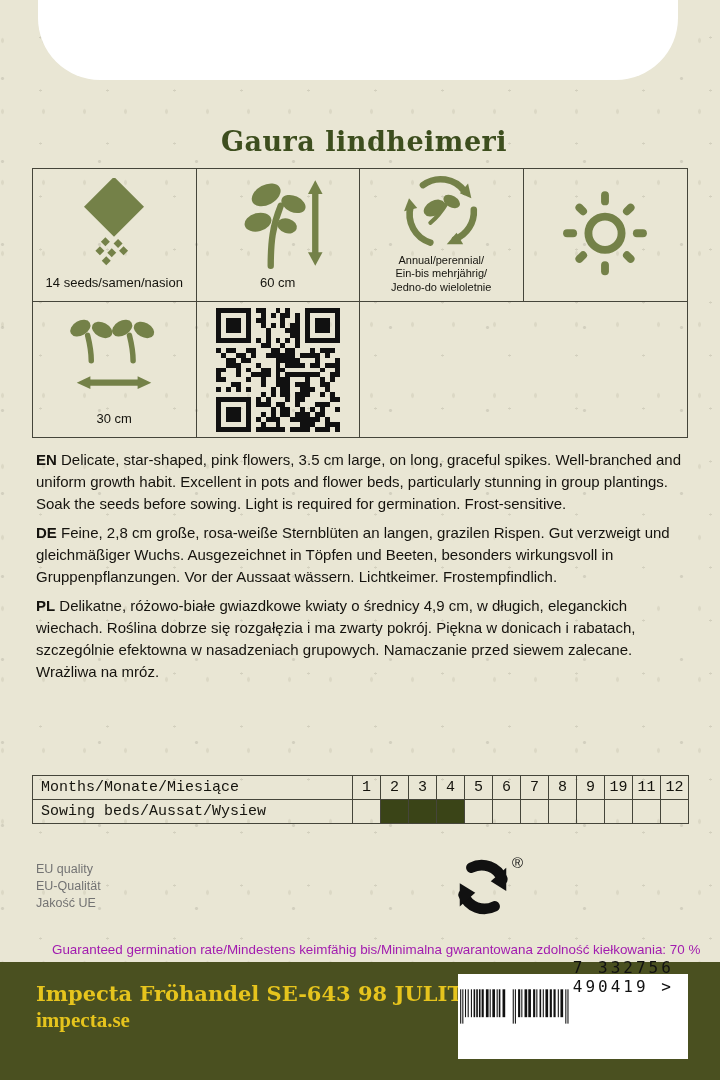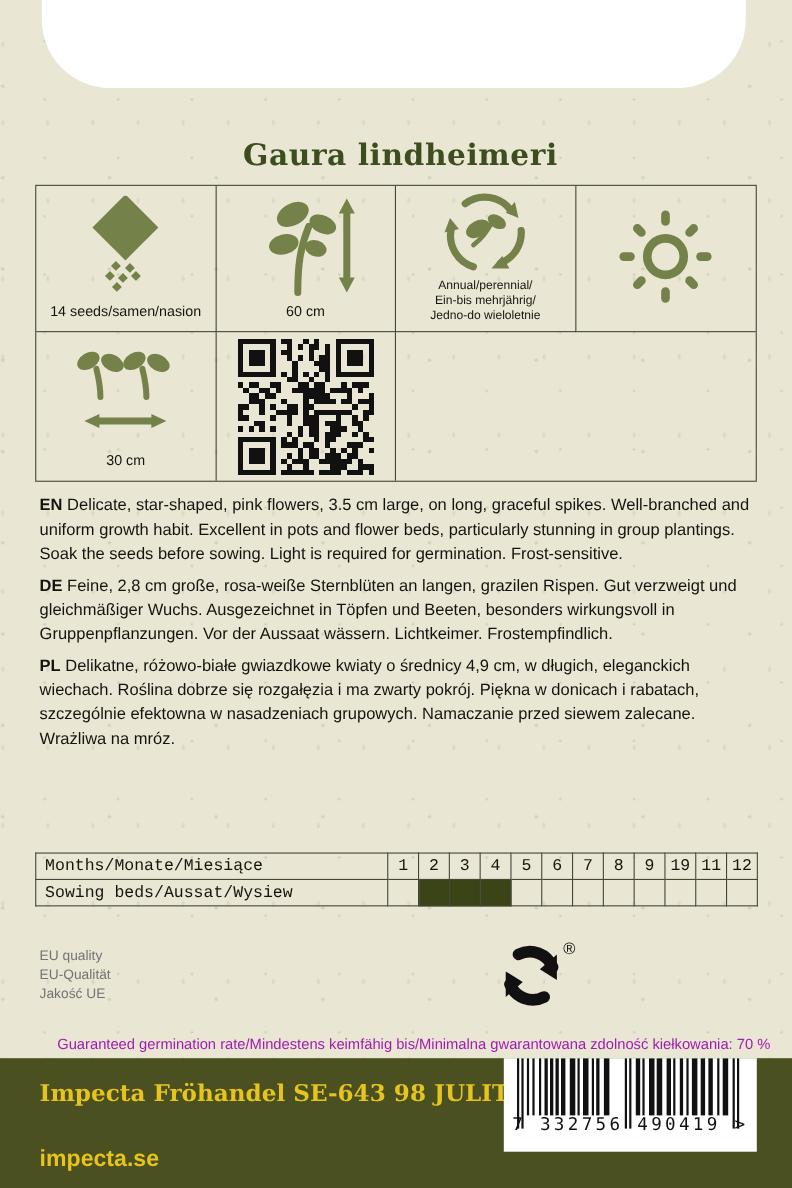--- a/index.html
+++ b/index.html
@@ -63,25 +63,25 @@
   .green-dot{position:absolute;left:452px;top:856px;width:86px;height:70px;}
   .green-dot .reg{position:absolute;left:60px;top:-2px;font-size:15px;color:#111;}
   .germ-note{position:absolute;left:36px;top:942px;width:660px;font-size:13.4px;color:#a21caf;margin-left:16px;}
   
   .footer{position:absolute;left:0;top:962px;width:720px;height:118px;background:#4a5020;}
   .footer-text{position:absolute;left:36px;top:18px;}
   .footer-text .line1{
     font-family:"DejaVu Serif", serif;font-weight:bold;font-size:21px;color:#e6c41d;line-height:1.3;
   }
   .footer-text .line2{
-    font-family:Liberation Sans, sans-serif;font-weight:bold;font-size:21px;color:#e6c41d;line-height:1.3;margin-top:33px;
+    font-family:Liberation Serif, serif;font-weight:bold;font-size:21px;color:#e6c41d;line-height:1.3;
   }
   .barcode-panel{
-    position:absolute;right:32px;top:0;width:230px;height:85px;background:#ffffff;
-    display:flex;flex-direction:column;align-items:center;
+    position:absolute;right:32px;top:12px;width:230px;height:85px;background:#ffffff;
+    display:flex;flex-direction:row;
   }
   .barcode-panel svg{display:block;margin-top:0;}
   .barcode-digits{
     font-family:"DejaVu Sans Mono", monospace;font-size:16px;color:#111;
     letter-spacing:3px;margin-top:-16px;background:transparent;
   }
 </style>
 </head>
 <body>
 

